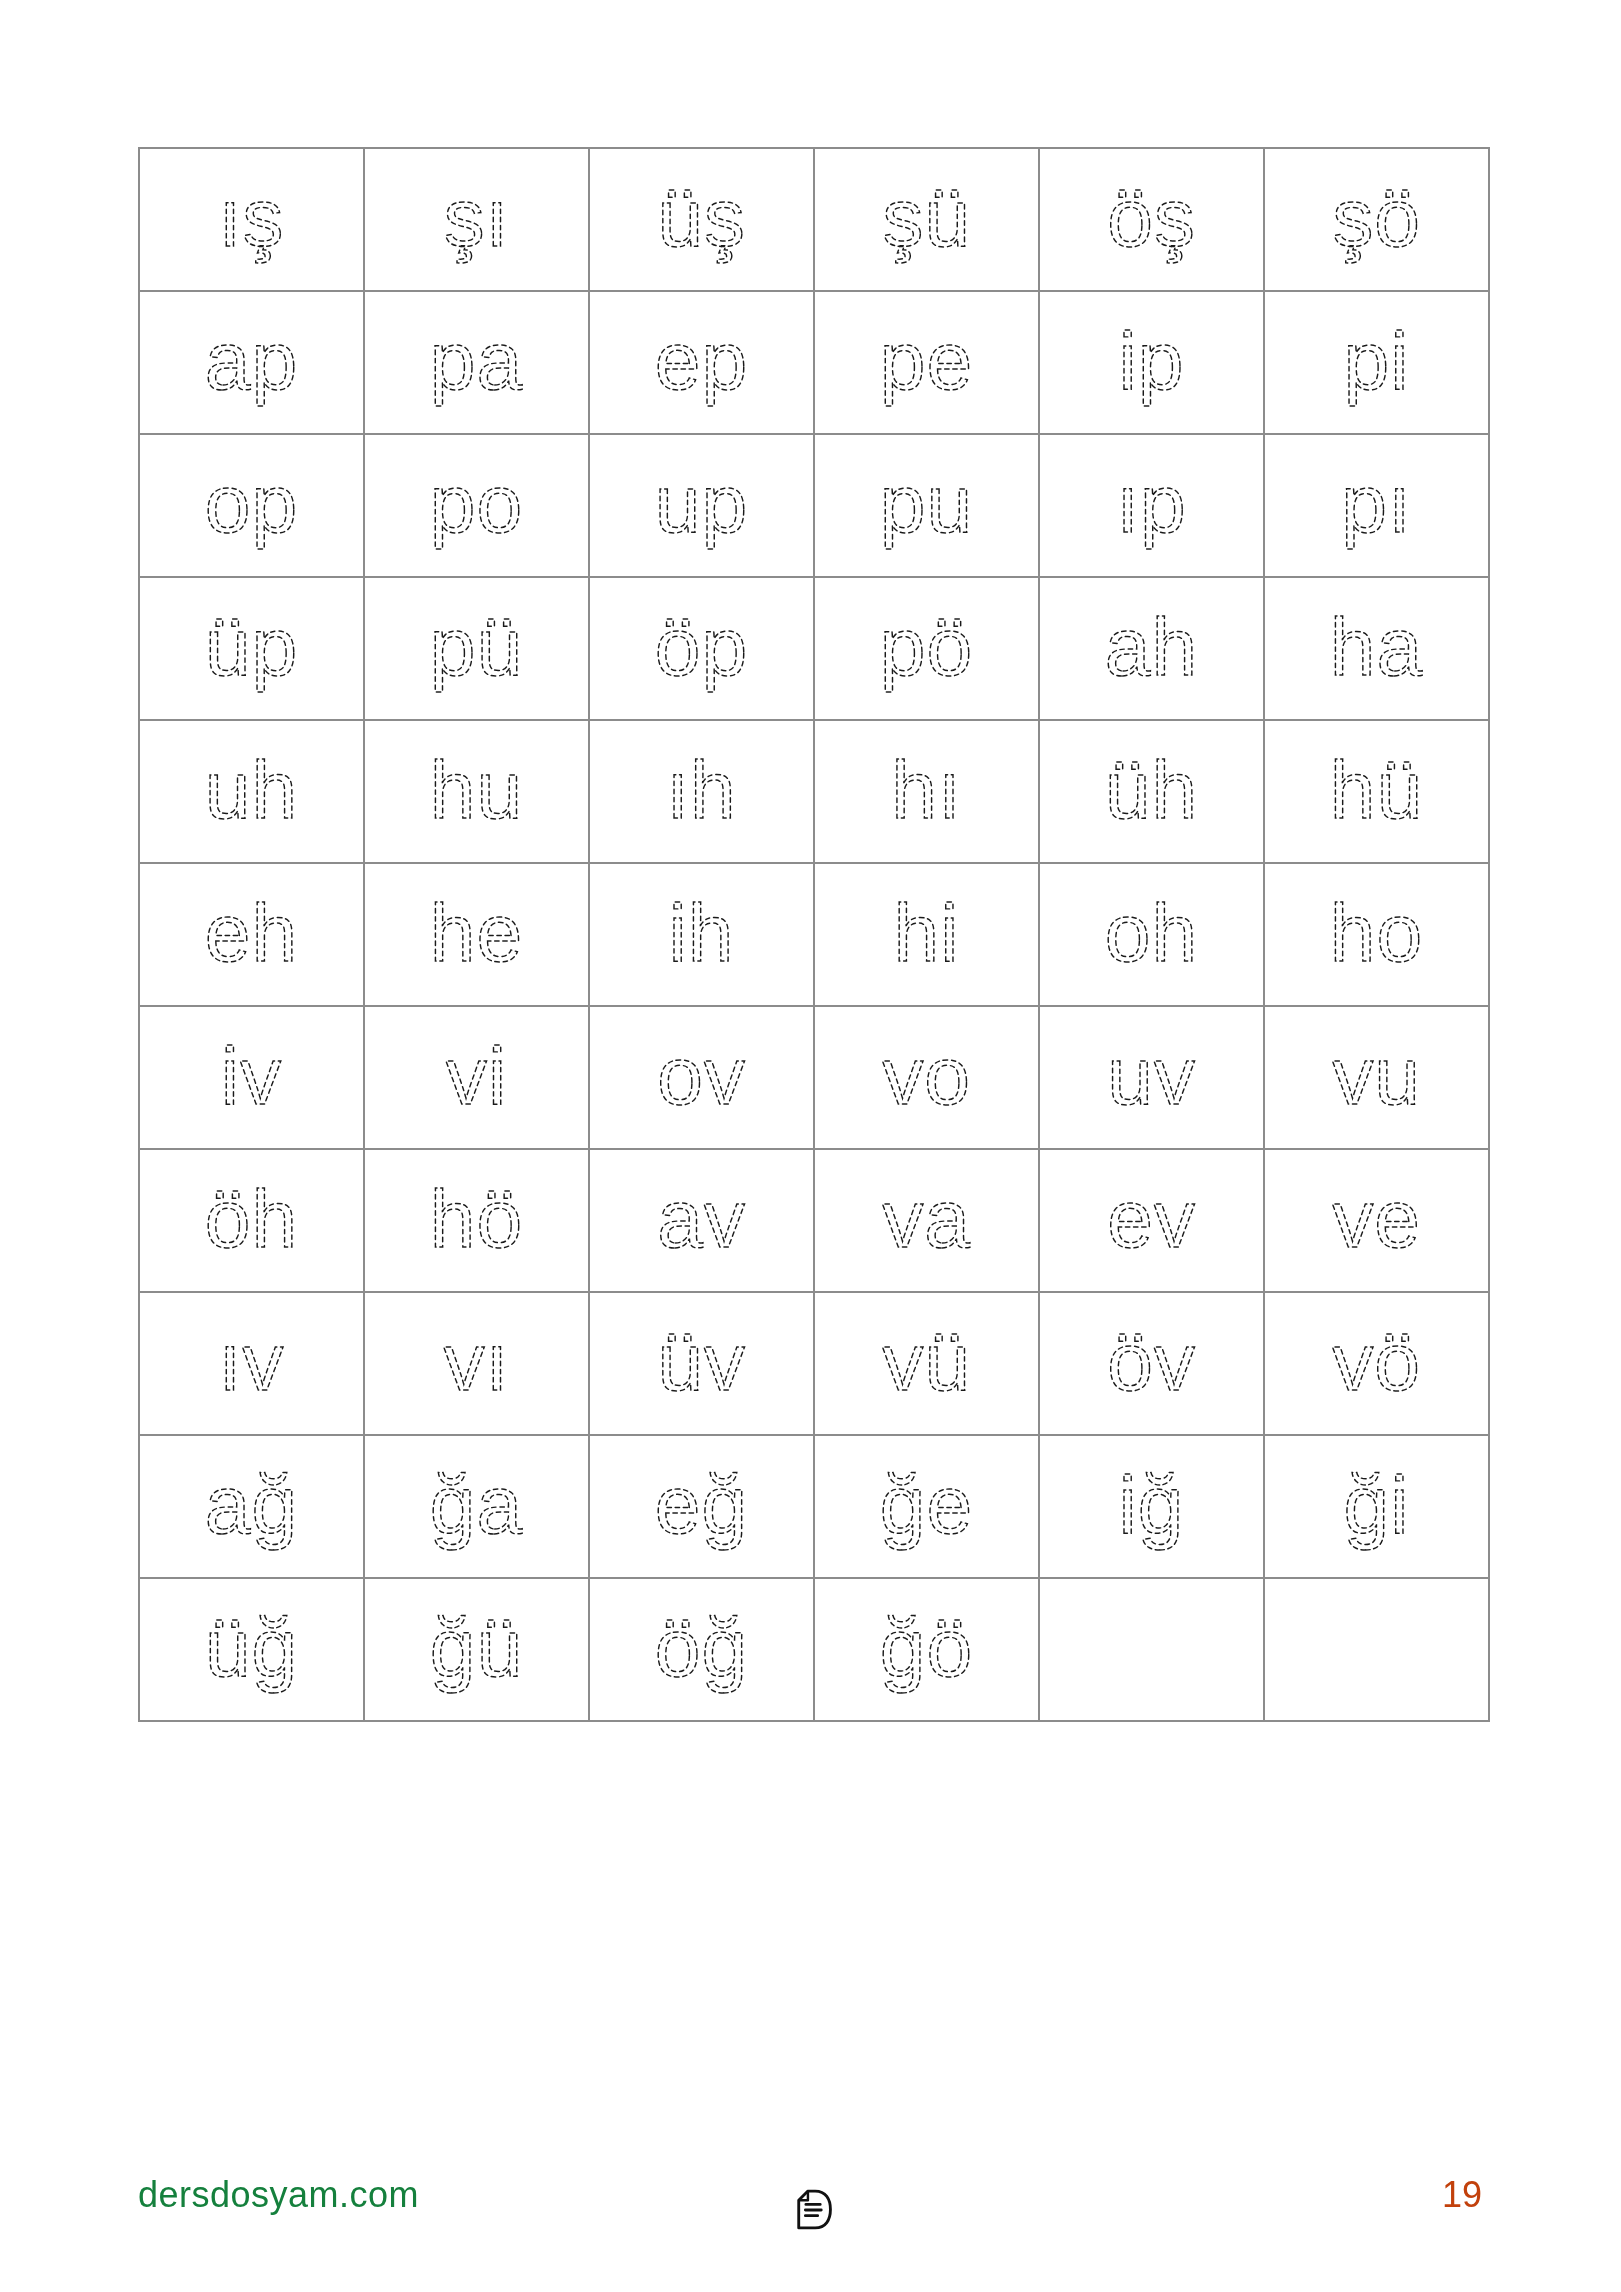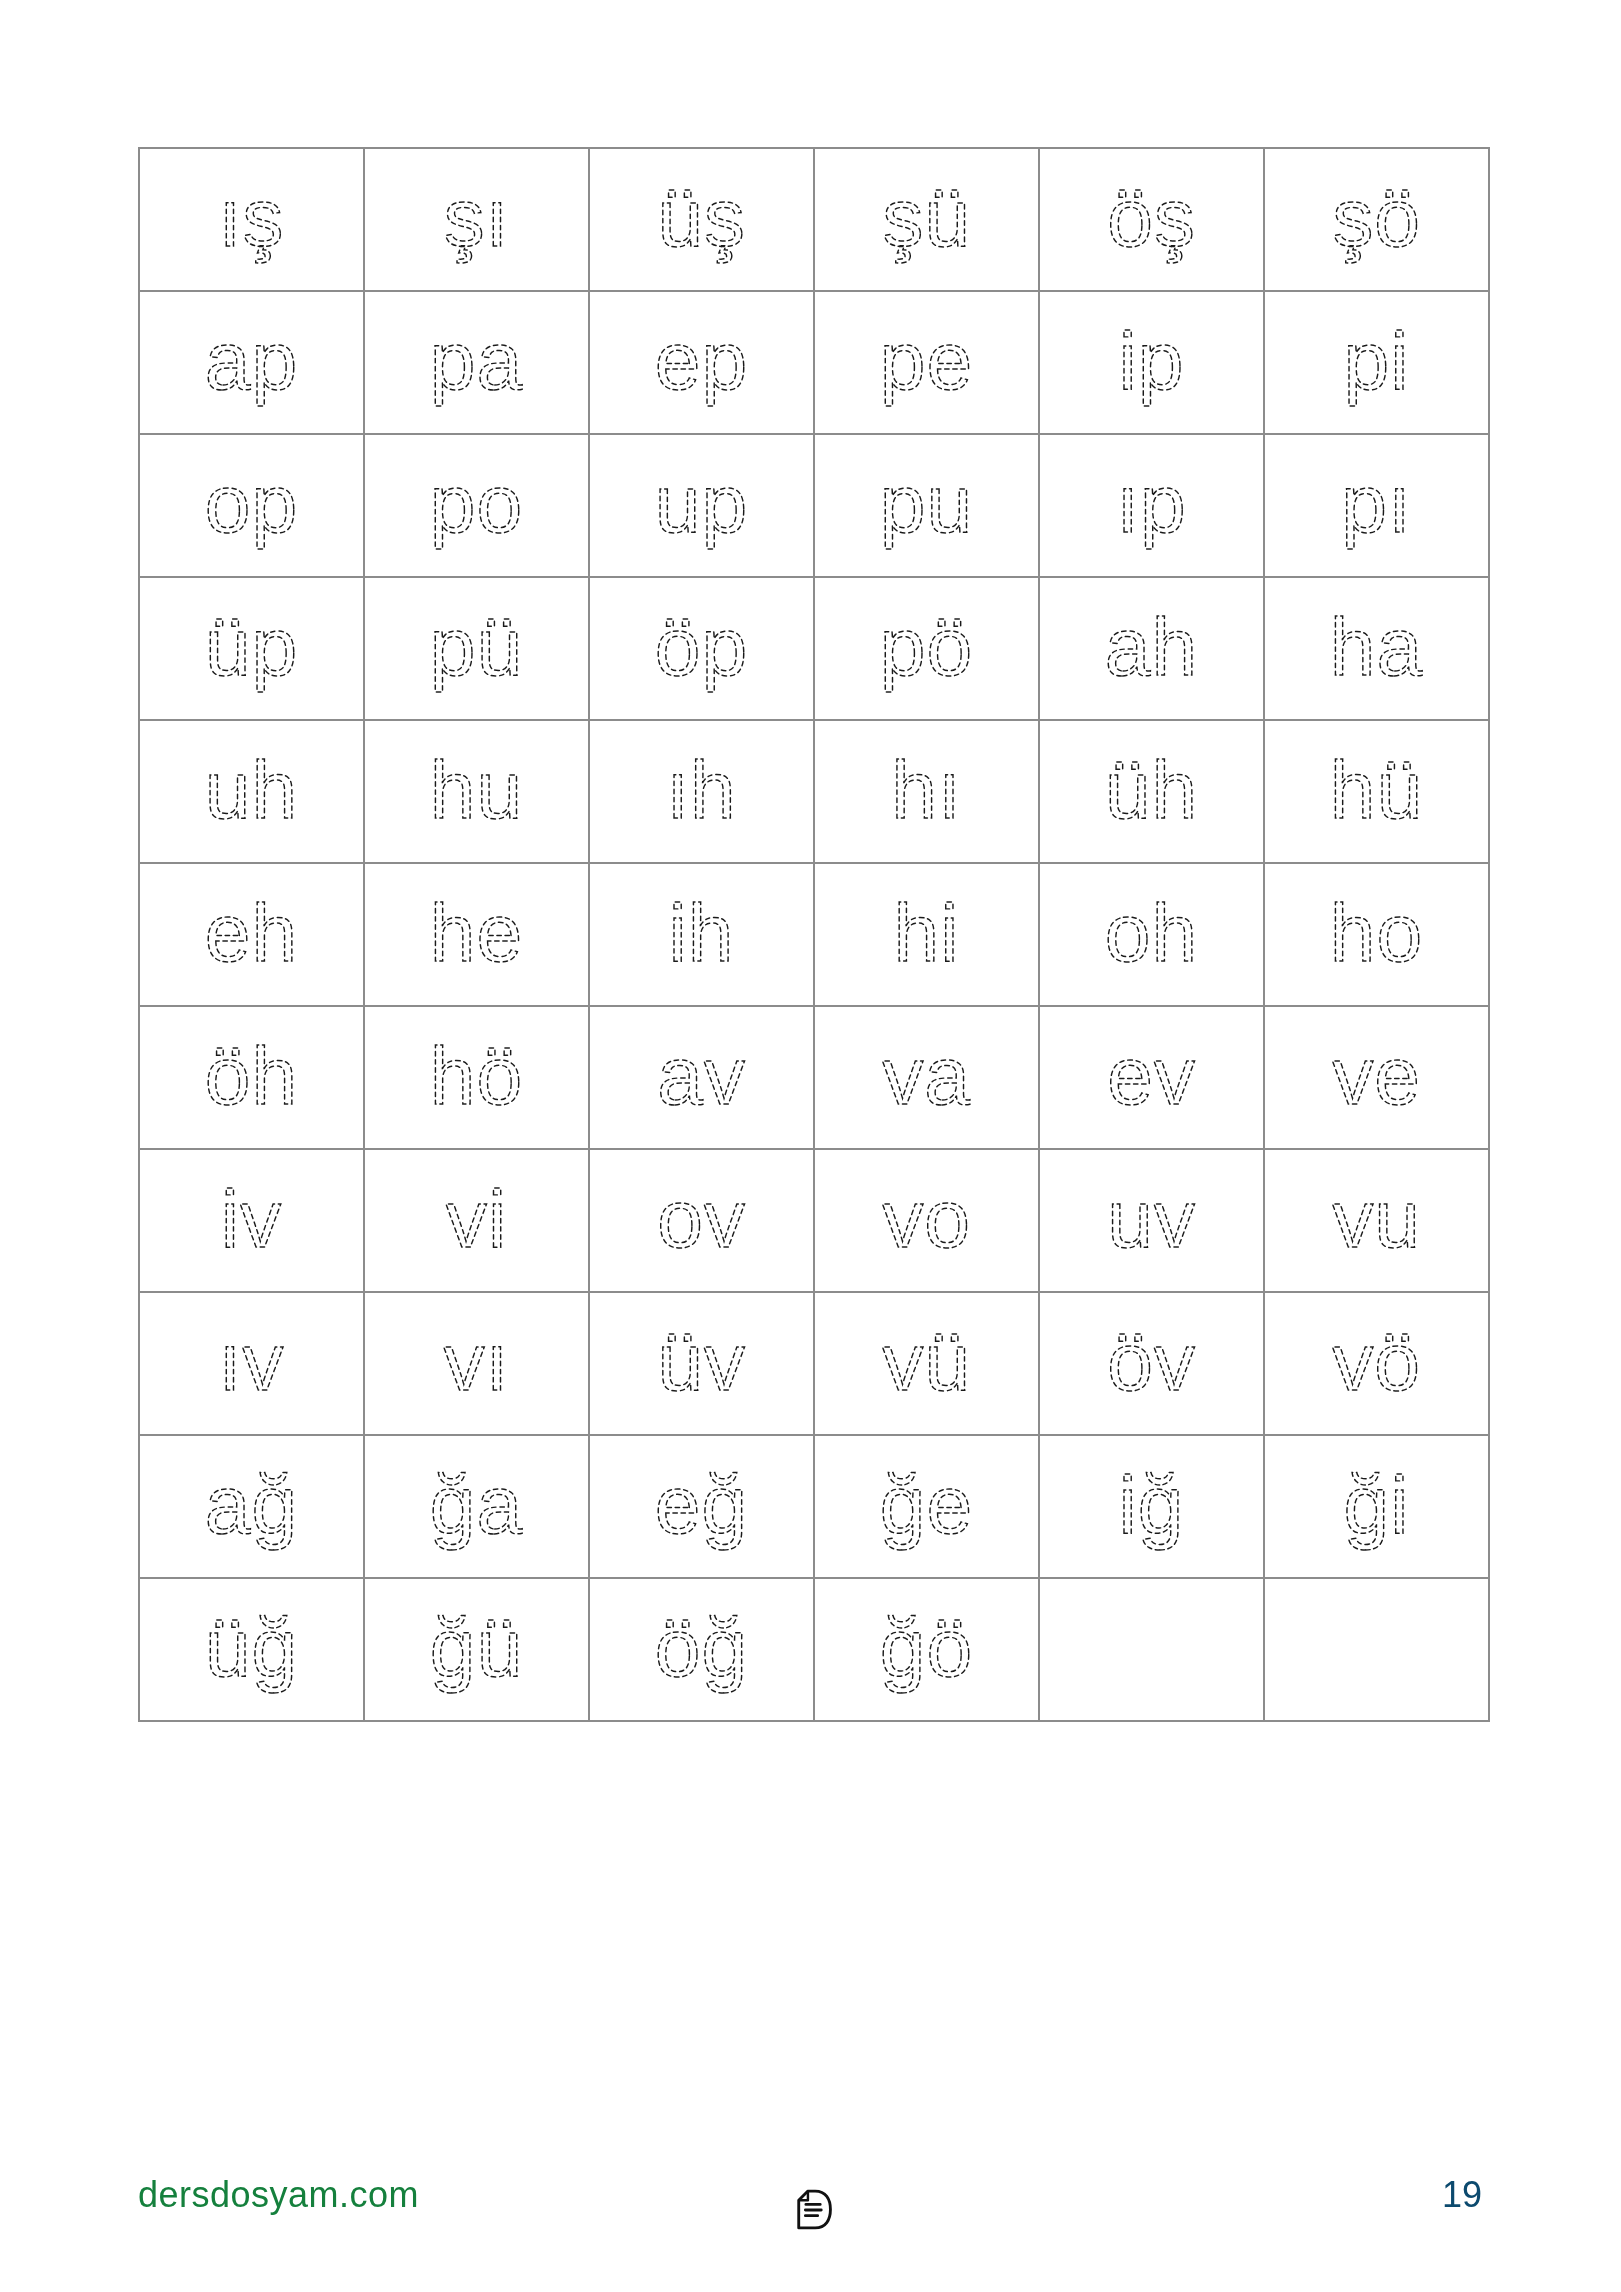--- a/index.html
+++ b/index.html
@@ -55,21 +55,21 @@
     top: 2174px;
     font-size: 36px;
     letter-spacing: 0.5px;
     color: #15803d;
   }
   .footer-page-number {
     position: absolute;
     right: 139px;
     top: 2174px;
     font-size: 36px;
-    color: #0c4a6e;
+    color: #c2410c;
   }
   .footer-logo {
     position: absolute;
     left: 50%;
     top: 2187px;
     transform: translateX(-50%);
     width: 45px;
     height: 45px;
   }
 </style>
@@ -268,20 +268,52 @@
           </td>
           <td>
             <svg viewBox="0 0 228 144" width="223" height="141">
               <text x="114" y="99" text-anchor="middle" class="trace-text">ho</text>
             </svg>
           </td>
         </tr>
         <tr>
           <td>
             <svg viewBox="0 0 228 144" width="223" height="141">
+              <text x="114" y="99" text-anchor="middle" class="trace-text">iv</text>
+            </svg>
+          </td>
+          <td>
+            <svg viewBox="0 0 228 144" width="223" height="141">
+              <text x="114" y="99" text-anchor="middle" class="trace-text">vi</text>
+            </svg>
+          </td>
+          <td>
+            <svg viewBox="0 0 228 144" width="223" height="141">
+              <text x="114" y="99" text-anchor="middle" class="trace-text">ov</text>
+            </svg>
+          </td>
+          <td>
+            <svg viewBox="0 0 228 144" width="223" height="141">
+              <text x="114" y="99" text-anchor="middle" class="trace-text">vo</text>
+            </svg>
+          </td>
+          <td>
+            <svg viewBox="0 0 228 144" width="223" height="141">
+              <text x="114" y="99" text-anchor="middle" class="trace-text">uv</text>
+            </svg>
+          </td>
+          <td>
+            <svg viewBox="0 0 228 144" width="223" height="141">
+              <text x="114" y="99" text-anchor="middle" class="trace-text">vu</text>
+            </svg>
+          </td>
+        </tr>
+        <tr>
+          <td>
+            <svg viewBox="0 0 228 144" width="223" height="141">
               <text x="114" y="99" text-anchor="middle" class="trace-text">öh</text>
             </svg>
           </td>
           <td>
             <svg viewBox="0 0 228 144" width="223" height="141">
               <text x="114" y="99" text-anchor="middle" class="trace-text">hö</text>
             </svg>
           </td>
           <td>
             <svg viewBox="0 0 228 144" width="223" height="141">
@@ -294,52 +326,20 @@
             </svg>
           </td>
           <td>
             <svg viewBox="0 0 228 144" width="223" height="141">
               <text x="114" y="99" text-anchor="middle" class="trace-text">ev</text>
             </svg>
           </td>
           <td>
             <svg viewBox="0 0 228 144" width="223" height="141">
               <text x="114" y="99" text-anchor="middle" class="trace-text">ve</text>
-            </svg>
-          </td>
-        </tr>
-        <tr>
-          <td>
-            <svg viewBox="0 0 228 144" width="223" height="141">
-              <text x="114" y="99" text-anchor="middle" class="trace-text">iv</text>
-            </svg>
-          </td>
-          <td>
-            <svg viewBox="0 0 228 144" width="223" height="141">
-              <text x="114" y="99" text-anchor="middle" class="trace-text">vi</text>
-            </svg>
-          </td>
-          <td>
-            <svg viewBox="0 0 228 144" width="223" height="141">
-              <text x="114" y="99" text-anchor="middle" class="trace-text">ov</text>
-            </svg>
-          </td>
-          <td>
-            <svg viewBox="0 0 228 144" width="223" height="141">
-              <text x="114" y="99" text-anchor="middle" class="trace-text">vo</text>
-            </svg>
-          </td>
-          <td>
-            <svg viewBox="0 0 228 144" width="223" height="141">
-              <text x="114" y="99" text-anchor="middle" class="trace-text">uv</text>
-            </svg>
-          </td>
-          <td>
-            <svg viewBox="0 0 228 144" width="223" height="141">
-              <text x="114" y="99" text-anchor="middle" class="trace-text">vu</text>
             </svg>
           </td>
         </tr>
         <tr>
           <td>
             <svg viewBox="0 0 228 144" width="223" height="141">
               <text x="114" y="99" text-anchor="middle" class="trace-text">ıv</text>
             </svg>
           </td>
           <td>

